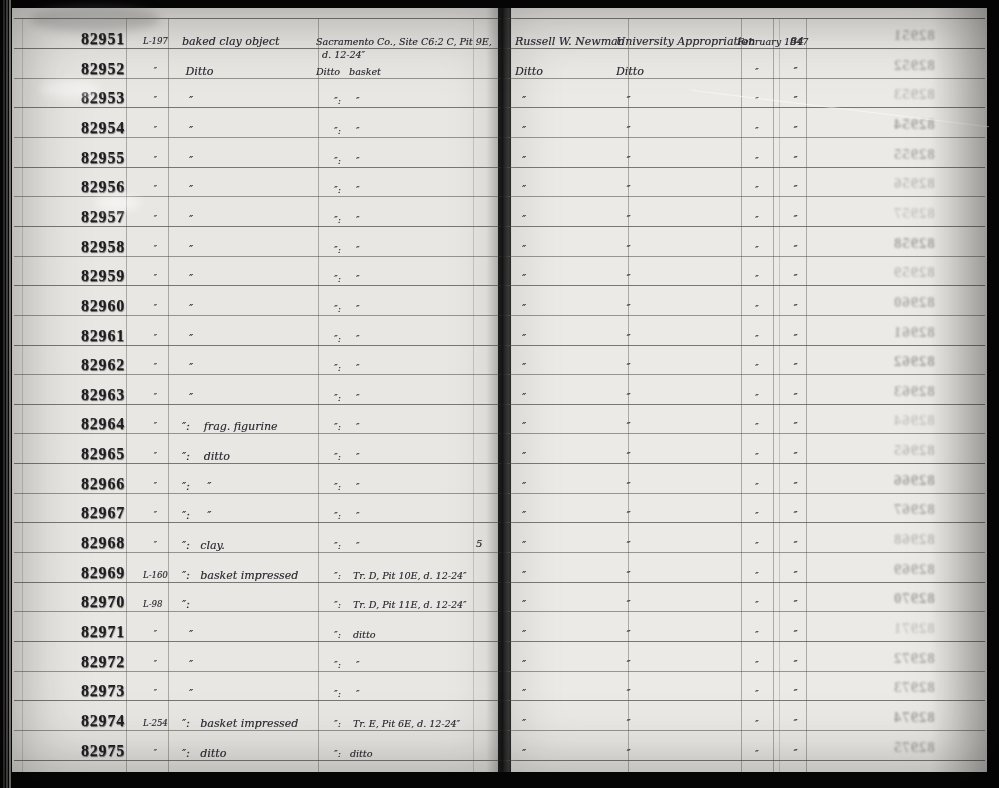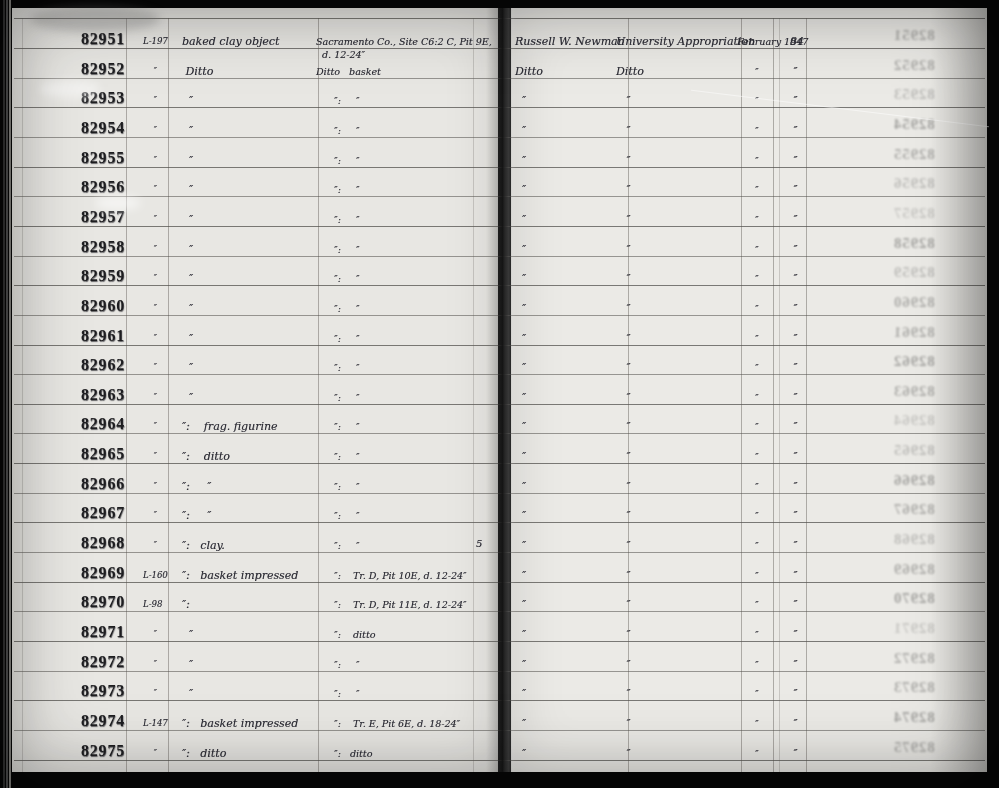--- a/index.html
+++ b/index.html
@@ -227,23 +227,23 @@
   </div>
         <div class="row" style="top: 673.3px;">
     <div class="cell num">82973</div>
     <div class="cell hw acc">    ″</div>
     <div class="cell hw desc">  ″</div>
     <div class="cell hw loc">      ″:     ″</div>
     <div class="cell hw note"></div>
   </div>
         <div class="row" style="top: 702.95px;">
     <div class="cell num">82974</div>
-    <div class="cell hw acc">L-147</div>
+    <div class="cell hw acc">L-254</div>
     <div class="cell hw desc">″:   basket impressed</div>
-    <div class="cell hw loc">      ″:    Tr. E, Pit 6E, d. 18-24″</div>
+    <div class="cell hw loc">      ″:    Tr. E, Pit 6E, d. 12-24″</div>
     <div class="cell hw note"></div>
   </div>
         <div class="row" style="top: 732.6px;">
     <div class="cell num">82975</div>
     <div class="cell hw acc">    ″</div>
     <div class="cell hw desc">″:   ditto</div>
     <div class="cell hw loc">      ″:   ditto</div>
     <div class="cell hw note"></div>
   </div>
       </div>

